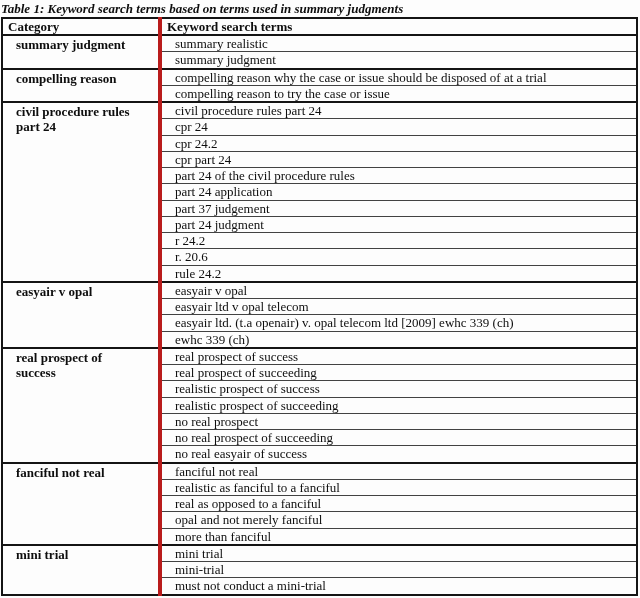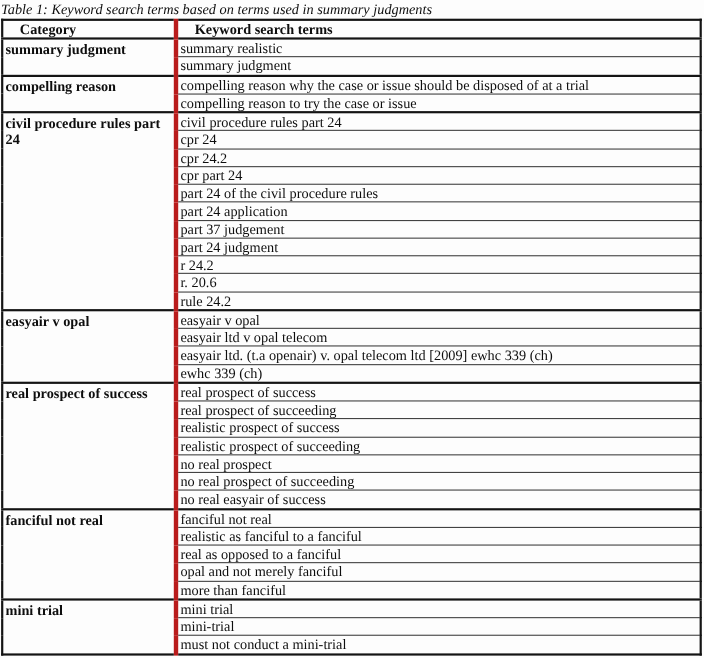--- a/index.html
+++ b/index.html
@@ -9,43 +9,44 @@
     color: #0e0e0e;
     font-family: "Liberation Serif", serif;
     overflow: hidden;
   }
   .caption {
     font-style: italic;
     font-size: 13px;
     line-height: 15px;
     margin: 1px 2px 1px 1px;
     white-space: nowrap;
+    font-weight: bold;
   }
   table.kw-table {
     border-collapse: collapse;
     table-layout: fixed;
     width: 637px;
     height: 579px;
     margin-left: 1px;
     border: 2px solid #141414;
   }
   col.cat-col { width: 158px; }
   th {
     text-align: left;
     font-weight: bold;
     font-size: 13px;
     line-height: 15px;
-    padding: 0 15px;
+    padding: 0 5px;
     vertical-align: top;
     border-bottom: 2px solid #141414;
   }
   td {
     font-size: 13px;
     line-height: 15px;
-    padding: 0 2px;
+    padding: 0 13px;
     vertical-align: top;
   }
   td.cat {
     font-weight: bold;
     border-right: 2px solid #141414;
     padding-top: 1px;
   }
   th.kw-h, td.kw { border-left: 4px solid #b91c1c; }
   tr.group-first td { border-top: 2px solid #141414; }
   td.kw-next { border-top: 1px solid #424242; }

